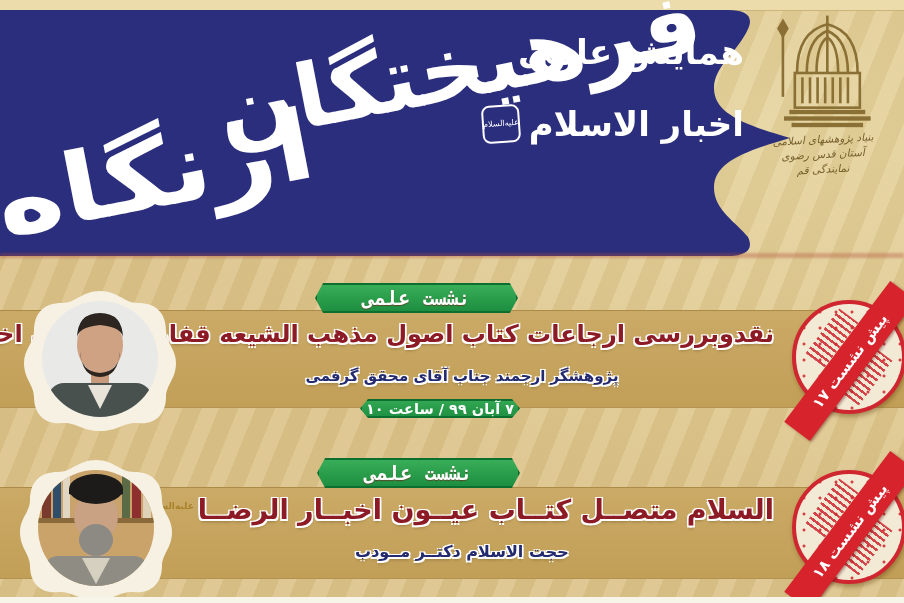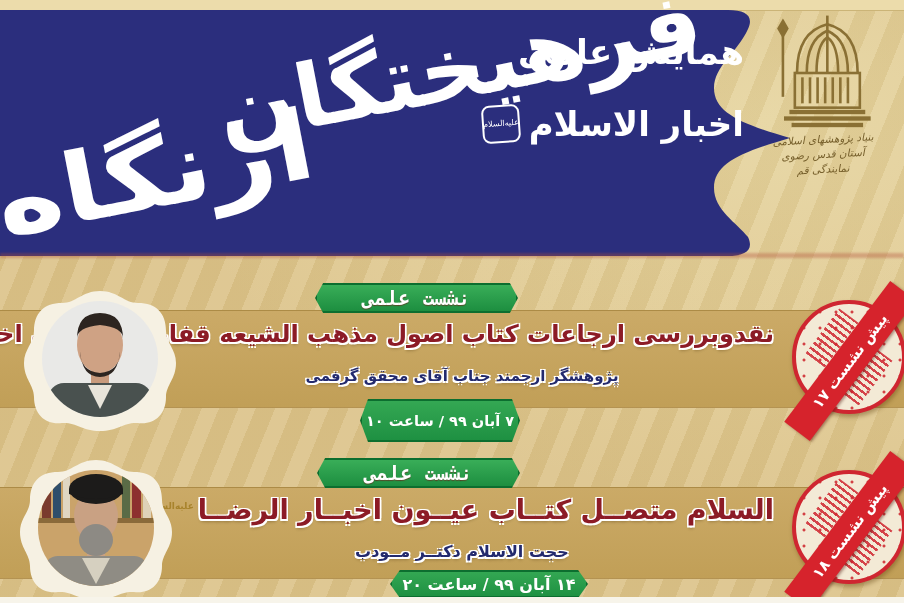--- a/index.html
+++ b/index.html
@@ -42,21 +42,21 @@
         box-shadow:inset 0 0 0 2px #0c6e2f;
         color:#fff;font-weight:bold;filter:drop-shadow(2px 4px 3px rgba(80,60,10,.45));font-family:Liberation Mono, monospace;}
   .pill .pt{text-shadow:0 1px 1px rgba(120,20,20,.55);}
   .pill1{left:315px;top:283px;width:203px;height:30px;font-size:20px;}
   .pill2{left:317px;top:458px;width:203px;height:30px;font-size:20px;}
   .dp{position:absolute;display:flex;align-items:center;justify-content:center;
       background:linear-gradient(180deg,#35a954,#1d8f41);
       clip-path:polygon(5% 0,95% 0,100% 50%,95% 100%,5% 100%,0 50%);
       box-shadow:inset 0 0 0 2px #0c6e2f;color:#fff;font-weight:bold;
       filter:drop-shadow(1px 3px 2px rgba(80,60,10,.4));white-space:nowrap;}
-  .dp1{left:360px;top:399px;width:160px;height:43px;font-size:14.5px;}
+  .dp1{left:360px;top:399px;width:160px;height:19px;font-size:14.5px;}
   .dp2{left:390px;top:570px;width:198px;height:28px;font-size:16px;}
   
   .stitle,.sspeaker{position:absolute;left:150px;right:130px;text-align:center;font-weight:bold;white-space:nowrap;}
   .outline{text-shadow:-1.5px -1.5px 0 #fff,1.5px -1.5px 0 #fff,-1.5px 1.5px 0 #fff,1.5px 1.5px 0 #fff,0 3px 3px rgba(60,40,0,.3);}
   .stitle{color:#8c1b26;}
   .sspeaker{color:#232a6e;}
   .t1{top:320px;font-size:24px;}
   .sp1{top:367px;font-size:15px;}
   .t2{top:494px;font-size:27px;}
   .sp2{top:542px;font-size:16px;}
@@ -180,23 +180,20 @@
   </div>
 
   <div class="band band2"></div>
   <div class="pill pill2">
     <span class="pt">نشست علمی</span>
   </div>
   <div class="stitle outline t2">
     <span>السلام متصــل کتــاب عیــون اخبــار الرضــا</span><span class="hon">علیه‌السلام</span>
   </div>
   <div class="sspeaker outline sp2">حجت الاسلام دکتــر مــودب</div>
-  <div class="dp dp2">
-    <span>۱۴ آبان ۹۹ / ساعت ۲۰</span>
-  </div>
 
   <div class="photo ph2">
     <svg width="164" height="146" viewBox="0 0 160 146">
       <path d="M80,4 C98,4 104,16 118,16 C136,16 146,26 146,44 C146,56 156,62 156,76 C156,92 146,98 146,110
                C146,128 134,138 118,136 C104,135 98,144 80,144 C62,144 56,135 42,136 C26,138 14,128 14,110
                C14,98 4,92 4,76 C4,62 14,56 14,44 C14,26 24,16 42,16 C56,16 62,4 80,4 Z" fill="#f6f1e3"></path>
       <clipPath id="p2clip">
           <circle cx="80" cy="72" r="58"></circle>
         </clipPath>
       <g clip-path="url(#p2clip)">

